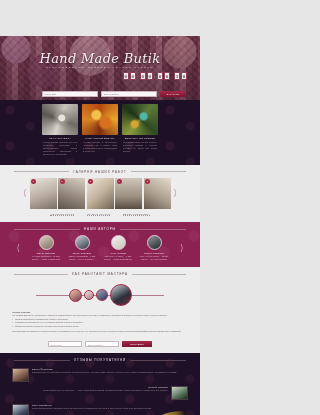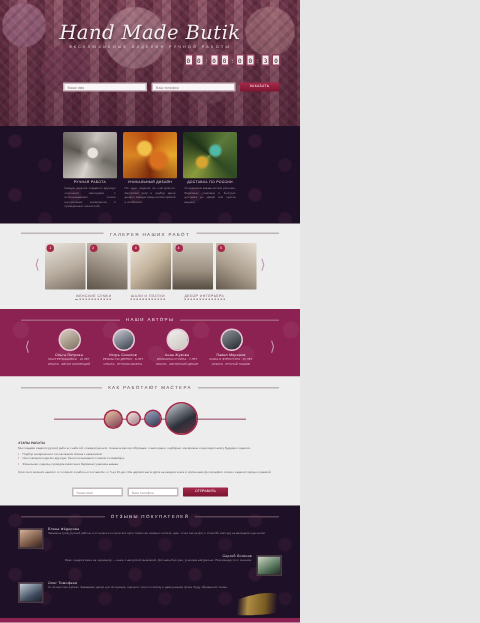--- a/index.html
+++ b/index.html
@@ -8,29 +8,30 @@
     font-family:"Liberation Sans", sans-serif;
     background:#e6e6e6;
     overflow:hidden;
     font-size:3px;
     color:#333;
   }
   .page { width:200px; height:415px; position:relative; overflow:hidden; }
 
   
   .hero {
-    position:relative; height:84px; overflow:hidden;
+    position:relative; height:64px; overflow:hidden;
     background:
       radial-gradient(circle at 8% 20%, rgba(180,120,150,.85) 0 14px, transparent 15px),
       radial-gradient(circle at 22% 55%, rgba(140,70,100,.75) 0 16px, transparent 17px),
       radial-gradient(circle at 45% 30%, rgba(205,150,165,.8) 0 20px, transparent 21px),
       radial-gradient(circle at 70% 60%, rgba(150,90,110,.8) 0 18px, transparent 19px),
       radial-gradient(circle at 90% 25%, rgba(190,130,140,.8) 0 16px, transparent 17px),
       repeating-linear-gradient(90deg,#6e3348 0 6px,#8b4a5e 6px 12px,#a9697c 12px 18px,#7a3c52 18px 24px),
       linear-gradient(#8b5566,#6b3347);
+    margin-top: 36px;
   }
   .hero-tex {
     position:absolute; inset:0;
     background:
       repeating-linear-gradient(45deg, rgba(255,255,255,.07) 0 2px, transparent 2px 5px),
       repeating-linear-gradient(-45deg, rgba(0,0,0,.12) 0 2px, transparent 2px 6px);
   }
   .hero-shade { position:absolute; inset:0; background:linear-gradient(rgba(60,25,40,.22),rgba(40,15,30,.45)); }
   .logo {
     position:absolute; left:0; right:0; top:15px; text-align:center;

